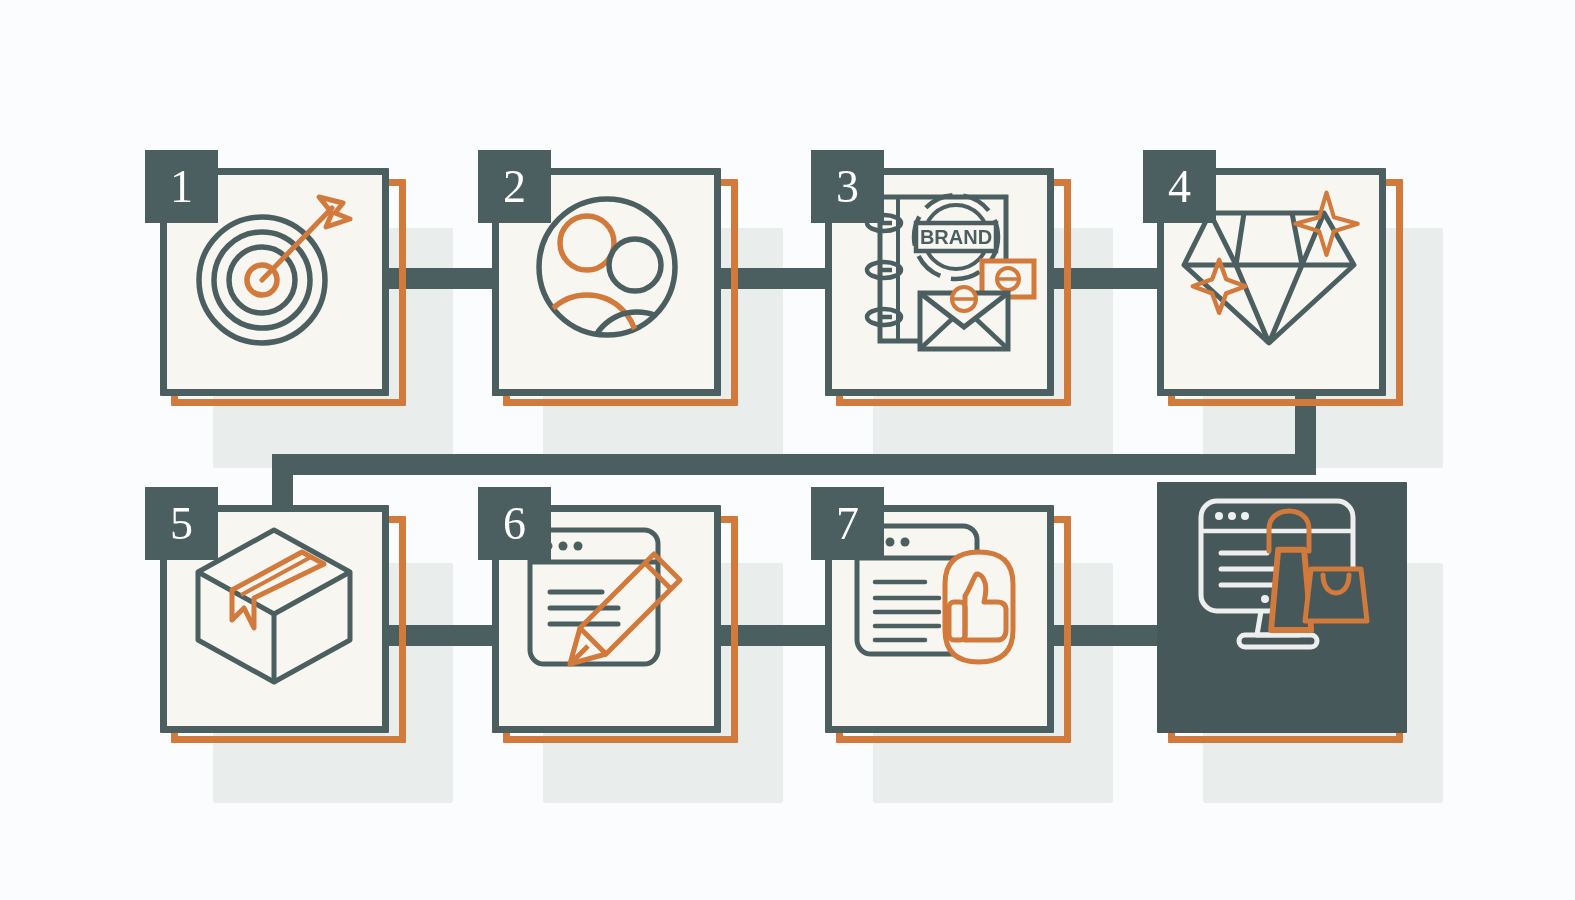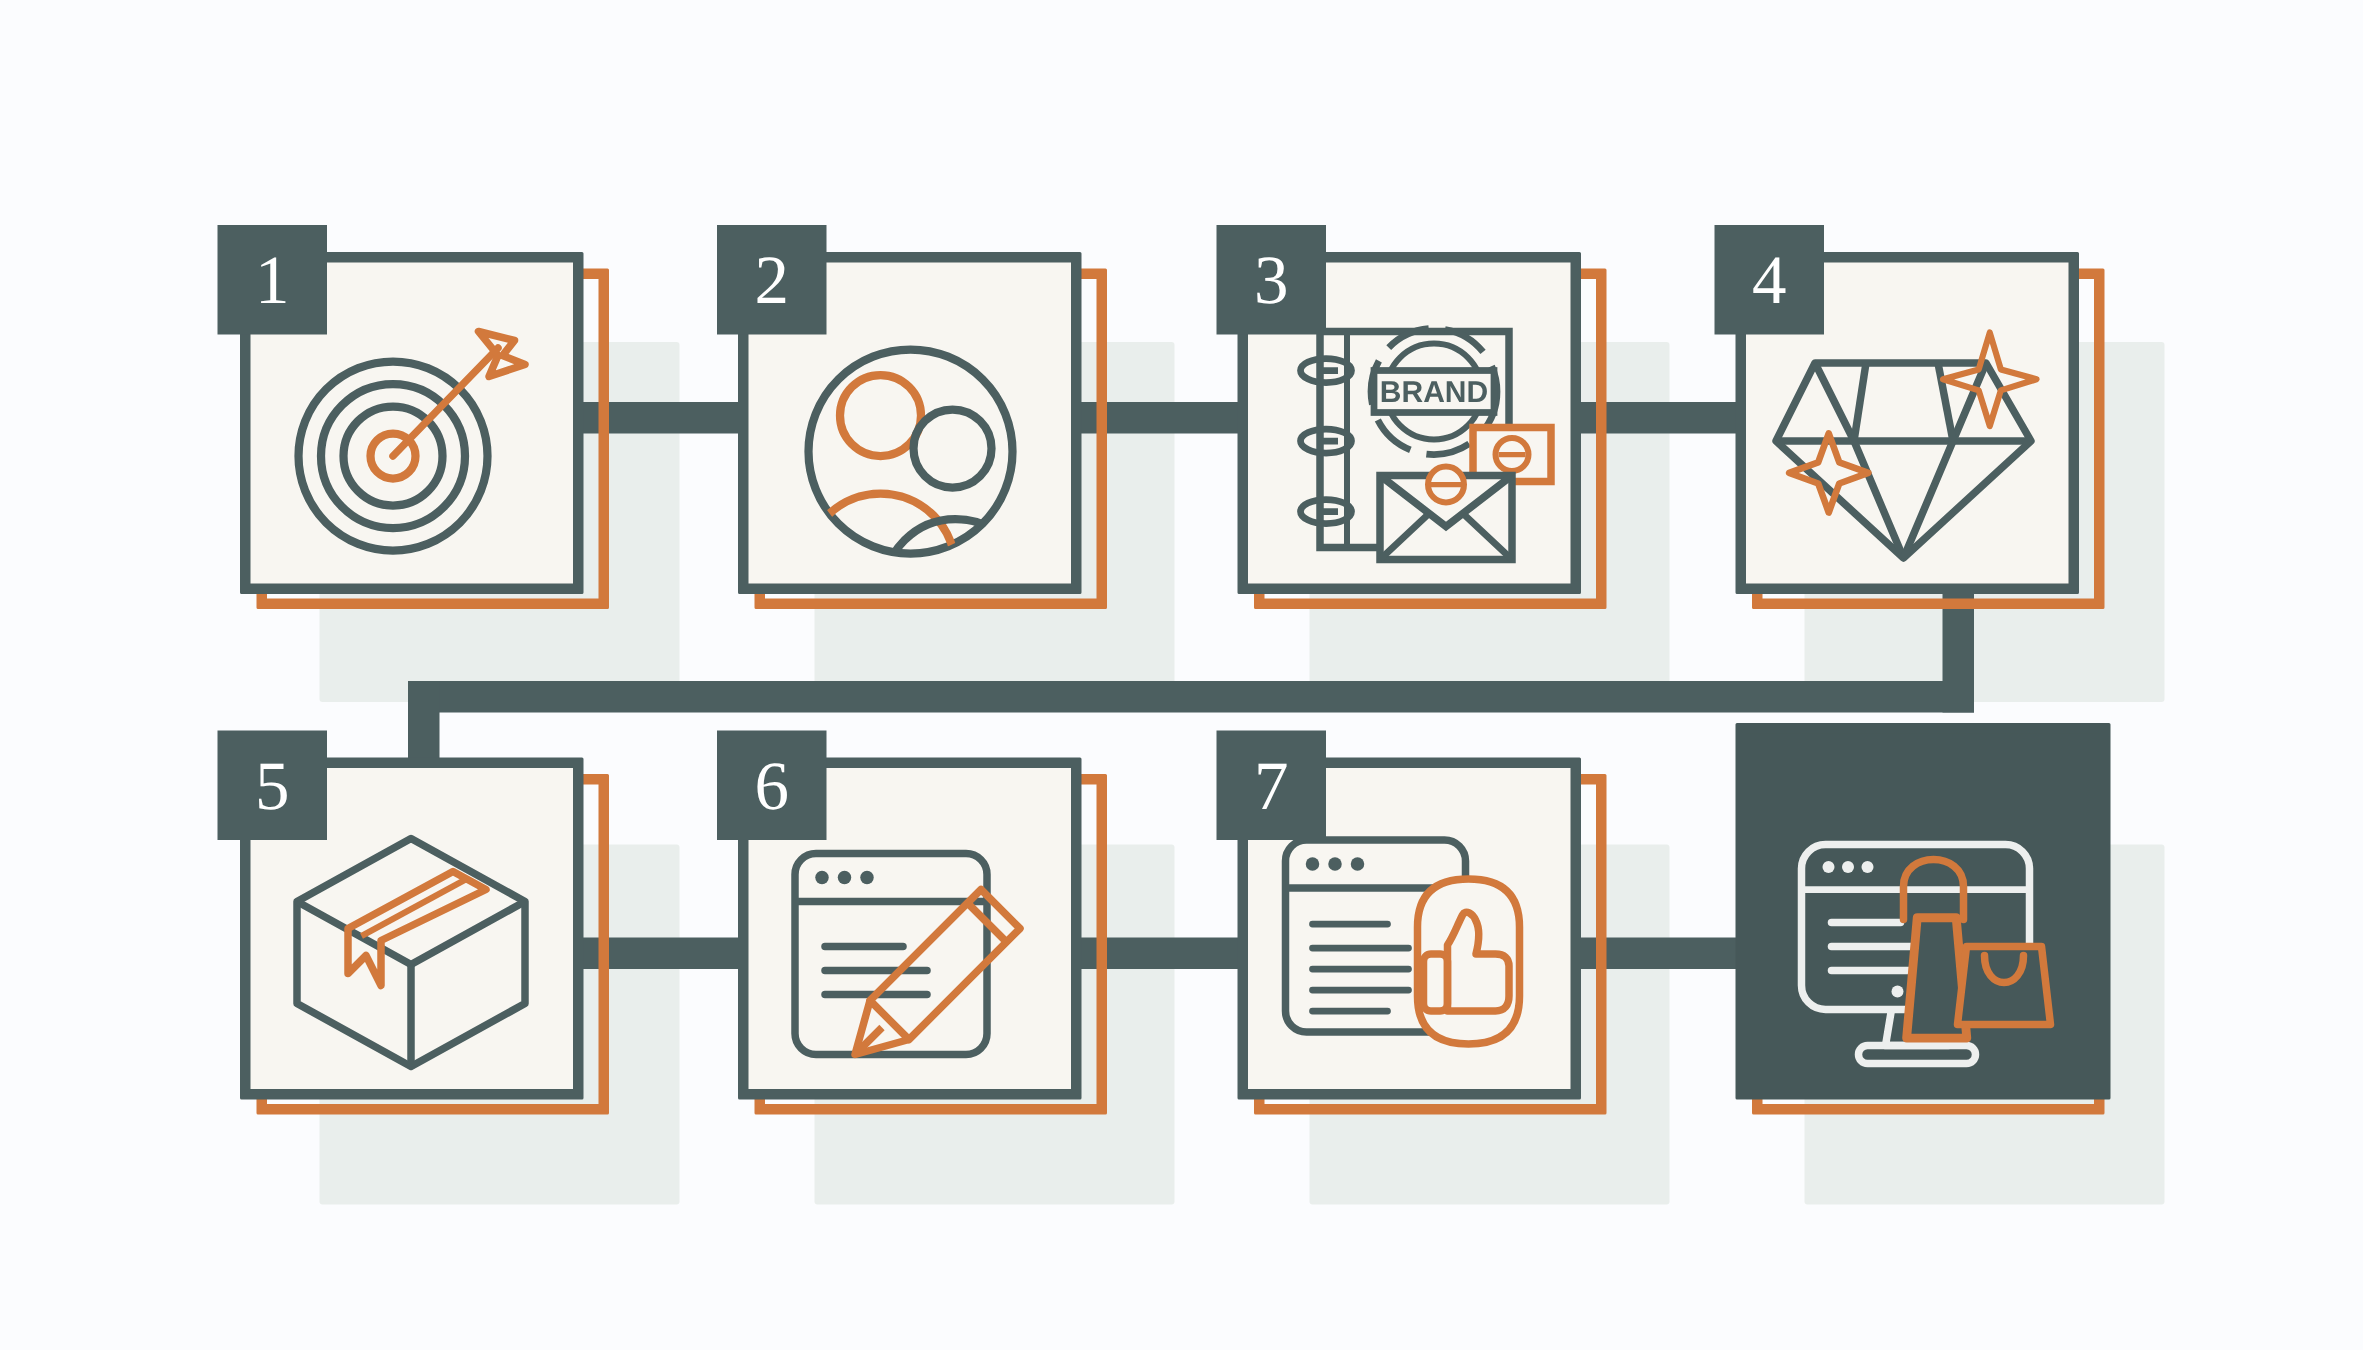--- a/index.html
+++ b/index.html
@@ -43,21 +43,21 @@
     border-radius:1px;
   }
   .card.dark{
     background:#465859;
     border-color:#465859;
   }
   .card-inner{
     position:absolute;
     inset:0;
     display:flex;
-    align-items:flex-end;
+    align-items:flex-start;
     justify-content:center;
   }
   .card-inner svg{ display:block; }
 
   
   .badge{
     position:absolute;
     width:73px; height:73px;
     background:#4c5f60;
     display:flex;

